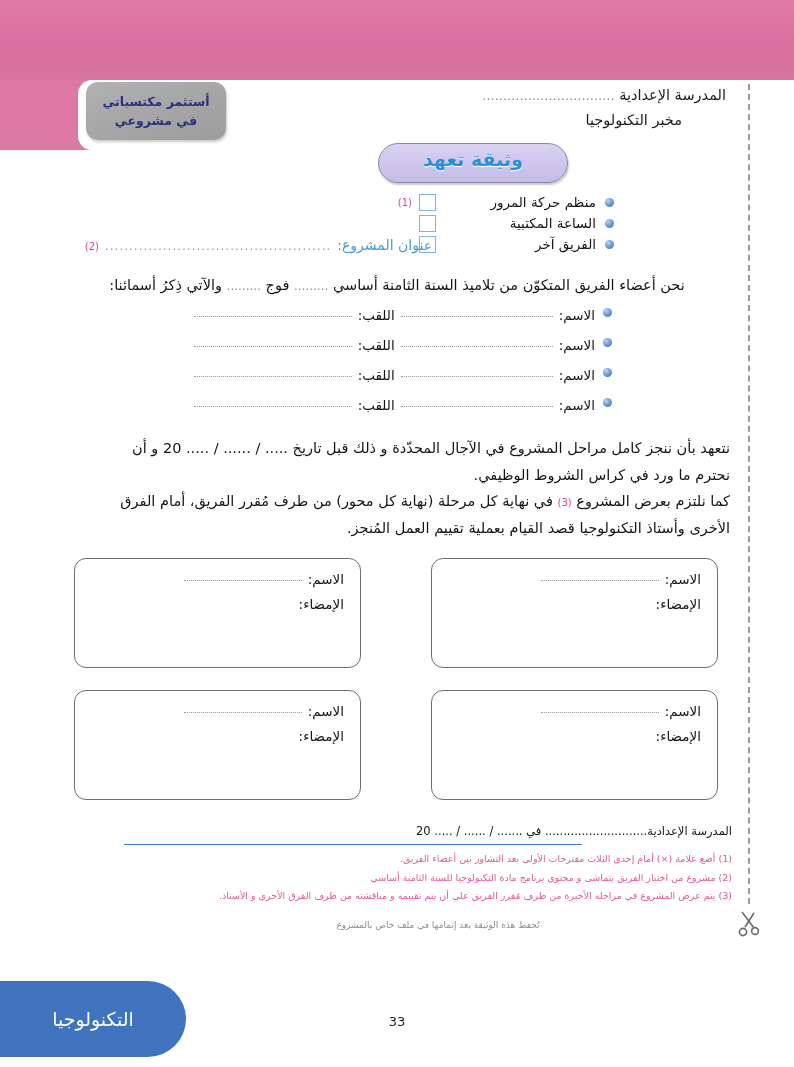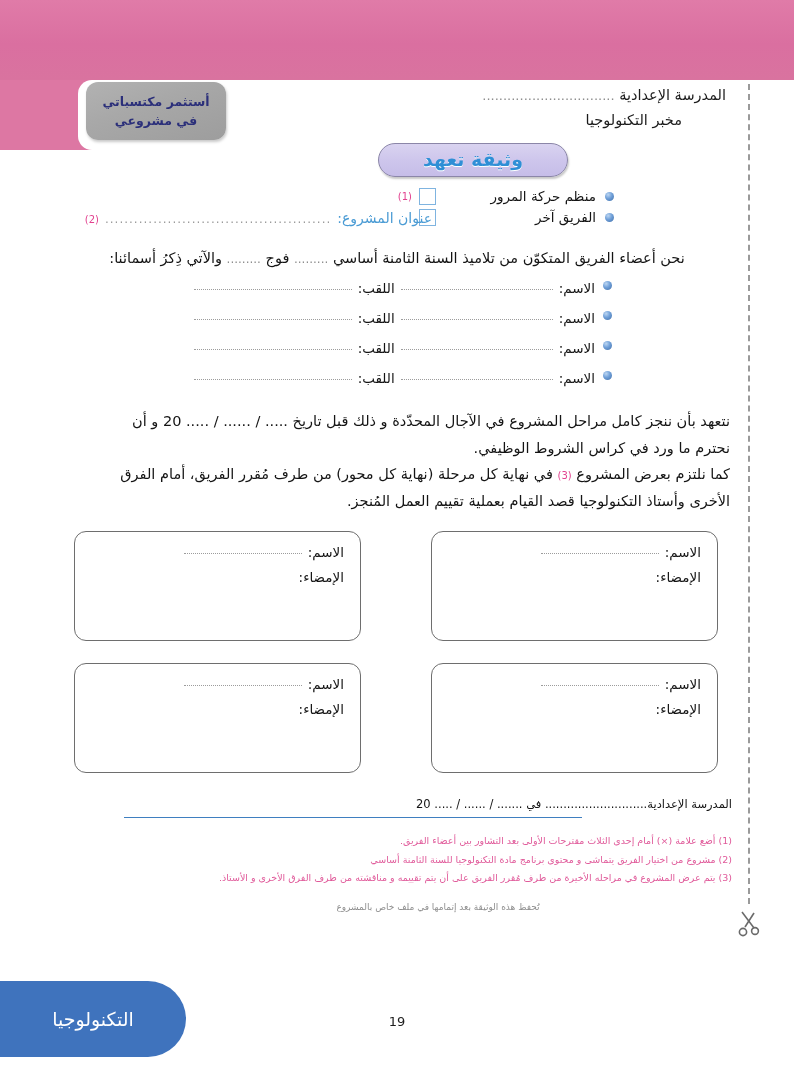--- a/index.html
+++ b/index.html
@@ -137,21 +137,21 @@
   .title-wrap {
     margin-top: 10px;
     display: flex;
     justify-content: center;
     padding-left: 150px;
   }
   .title-badge {
     background: linear-gradient(180deg, #d9d3f0 0%, #cec6ec 50%, #c6bde8 100%);
     border: 1px solid #8b86a8;
     border-radius: 999px;
-    padding: 4px 44px 6px;
+    padding: 4px 44px 12px;
     box-shadow: 1px 2px 2px rgba(0,0,0,0.22);
   }
   .title-badge span {
     color: #2f8fd6;
     font-size: 19px;
     font-weight: bold;
     letter-spacing: 0.5px;
     text-shadow: 0 1px 0 #ffffff;
   }
 
@@ -306,21 +306,21 @@
   }
 
   
   .fn-rule {
     margin-top: 6px;
     margin-right: 150px;
     margin-left: 60px;
     border-top: 1.6px solid #3f7fc0;
   }
   .footnotes {
-    margin-top: 14px;
+    margin-top: 5px;
     padding-left: 40px;
     text-align: right;
     color: #e05a9a;
     font-size: 9.5px;
     line-height: 1.95;
   }
   .archive-note {
     margin-top: 14px;
     text-align: center;
     color: #8e8e8e;
@@ -404,20 +404,26 @@
     <div class="options">
 
 
       <div class="opt-row">
         <span class="bullet"></span>
         <span class="opt-label">منظم حركة المرور</span>
         <span class="checkbox"></span>
         <span class="fn-mark">(1)</span>
       </div>
 
+      <div class="opt-row">
+        <span class="bullet"></span>
+        <span class="opt-label">الساعة المكتبية</span>
+        <span class="checkbox"></span>
+        <span class="fn-mark"></span>
+      </div>
 
       <div class="opt-row">
         <span class="bullet"></span>
         <span class="opt-label">الفريق آخر</span>
         <span class="checkbox"></span>
         <span class="fn-mark"></span>
       </div>
 
       <div class="proj-title-line">
         <span>عنوان المشروع:</span>
@@ -527,15 +533,15 @@
       <div>(2) مشروع من اختيار الفريق يتماشى و محتوى برنامج مادة التكنولوجيا للسنة الثامنة أساسي</div>
       <div>(3) يتم عرض المشروع في مراحله الأخيرة من طرف مُقرر الفريق على أن يتم تقييمه و مناقشته من طرف الفرق الأخرى و الأستاذ.</div>
     </div>
     <div class="archive-note">تُحفظ هذه الوثيقة بعد إتمامها في ملف خاص بالمشروع</div>
 
   </div>
 
   <div class="footer-tab">
     <span>التكنولوجيا</span>
   </div>
-  <div class="page-num">19</div>
+  <div class="page-num">33</div>
 
 </div>
 
 </body></html>

